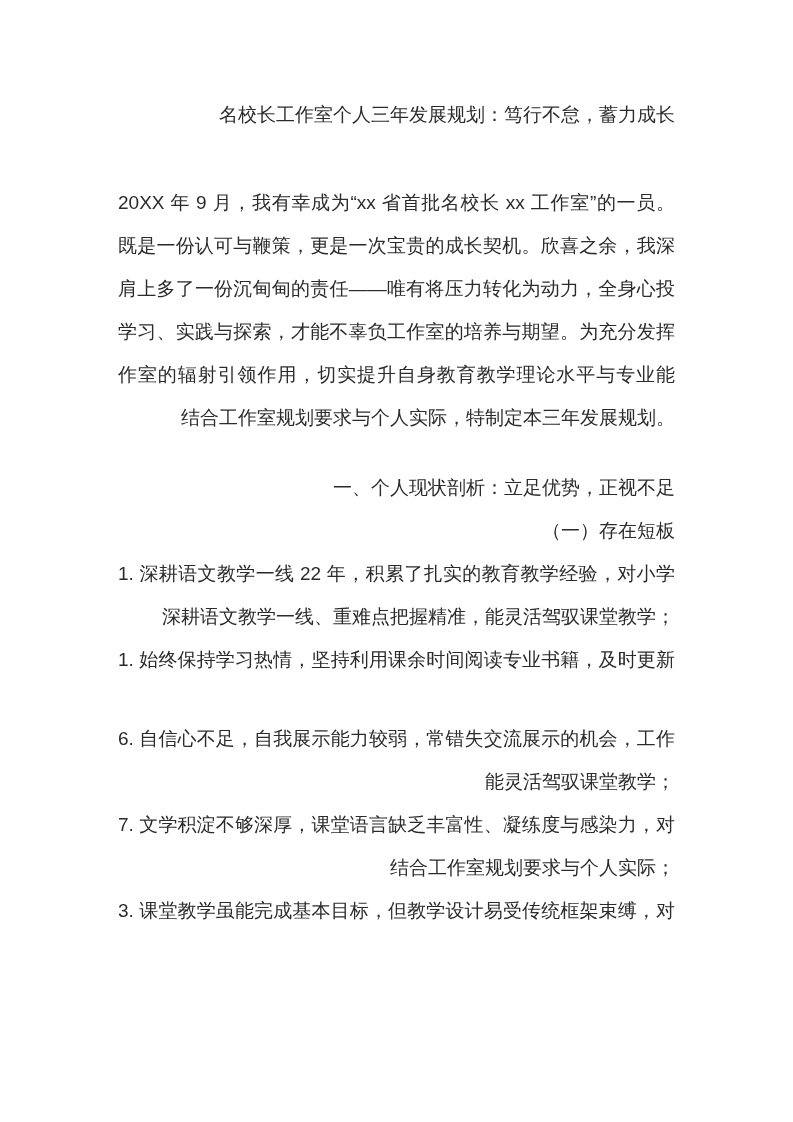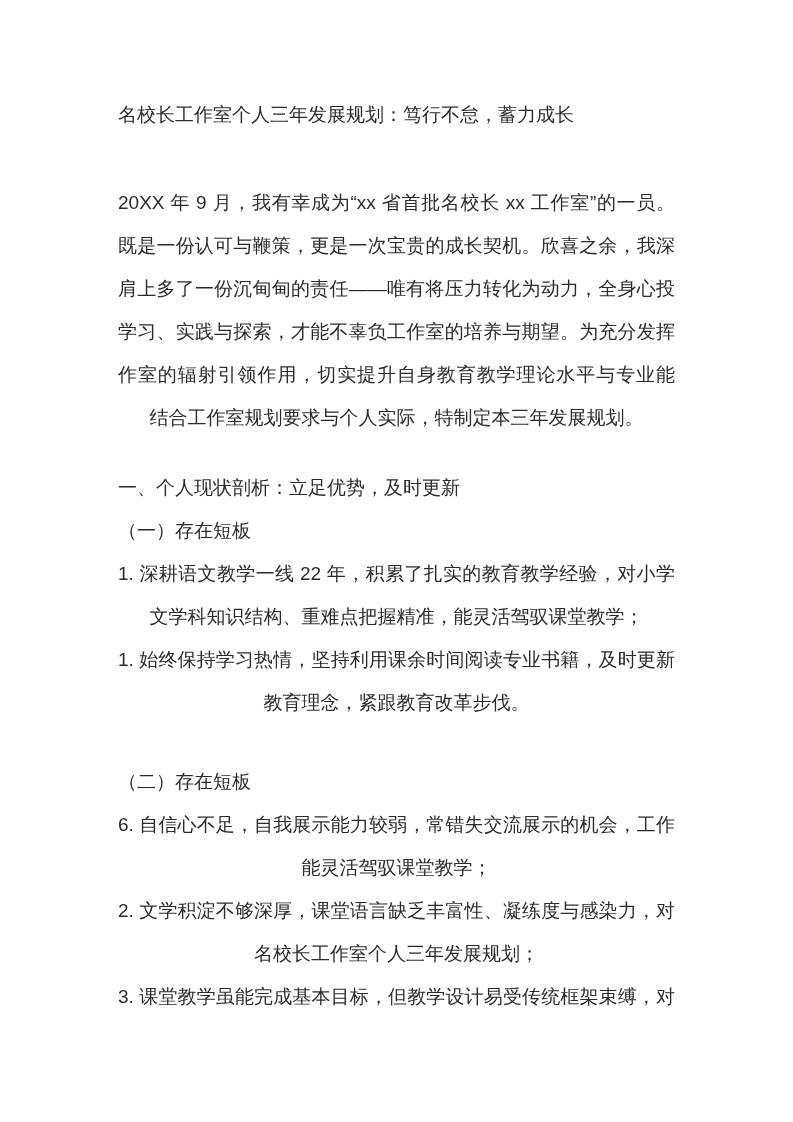--- a/index.html
+++ b/index.html
@@ -18,74 +18,70 @@
     padding: 93px 118px 0 118px;
     font-family: "Liberation Sans", "DejaVu Sans", sans-serif;
     font-size: 19px;
     color: #2b2b2b;
     overflow: hidden;
   }
   .block { width: 557px; }
   .line {
     line-height: 43px;
     height: 43px;
-    text-align: center;
+    text-align: right;
     overflow: hidden;
   }
   
   .line.fill {
     text-align: justify;
     text-align-last: justify;
   }
   .spacer { height: 36px; }      
   .block-1 { height: 45px; }     
   .block-3 { height: 27px; }     
-  .title .line, .heading .line, .subheading .line { text-align: left; }
+  .title .line, .heading .line, .subheading .line { text-align: right; }
 </style>
 </head>
 <body>
 
 <div class="page">
   <div id="doc-root">
       <div class="block title block-0">
         <div class="line">名校长工作室个人三年发展规划：笃行不怠，蓄力成长</div>
       </div>
       <div class="block spacer block-1"></div>
       <div class="block paragraph block-2">
         <div class="line fill">20XX 年 9 月，我有幸成为“xx 省首批名校长 xx 工作室”的一员。这</div>
         <div class="line fill">既是一份认可与鞭策，更是一次宝贵的成长契机。欣喜之余，我深知</div>
         <div class="line fill">肩上多了一份沉甸甸的责任——唯有将压力转化为动力，全身心投入</div>
         <div class="line fill">学习、实践与探索，才能不辜负工作室的培养与期望。为充分发挥工</div>
         <div class="line fill">作室的辐射引领作用，切实提升自身教育教学理论水平与专业能力，</div>
         <div class="line">结合工作室规划要求与个人实际，特制定本三年发展规划。</div>
       </div>
       <div class="block spacer block-3"></div>
       <div class="block heading block-4">
-        <div class="line">一、个人现状剖析：立足优势，及时更新</div>
+        <div class="line">一、个人现状剖析：立足优势，正视不足</div>
       </div>
       <div class="block subheading block-5">
         <div class="line">（一）存在短板</div>
       </div>
       <div class="block paragraph block-6">
         <div class="line fill">1. 深耕语文教学一线 22 年，积累了扎实的教育教学经验，对小学语</div>
-        <div class="line">文学科知识结构、重难点把握精准，能灵活驾驭课堂教学；</div>
+        <div class="line">深耕语文教学一线、重难点把握精准，能灵活驾驭课堂教学；</div>
       </div>
       <div class="block paragraph block-7">
         <div class="line fill">1. 始终保持学习热情，坚持利用课余时间阅读专业书籍，及时更新</div>
-        <div class="line">教育理念，紧跟教育改革步伐。</div>
       </div>
       <div class="block spacer block-8"></div>
-      <div class="block subheading block-9">
-        <div class="line">（二）存在短板</div>
-      </div>
       <div class="block paragraph block-10">
         <div class="line fill">6. 自信心不足，自我展示能力较弱，常错失交流展示的机会，工作</div>
         <div class="line">能灵活驾驭课堂教学；</div>
       </div>
       <div class="block paragraph block-11">
-        <div class="line fill">2. 文学积淀不够深厚，课堂语言缺乏丰富性、凝练度与感染力，对</div>
-        <div class="line">名校长工作室个人三年发展规划；</div>
+        <div class="line fill">7. 文学积淀不够深厚，课堂语言缺乏丰富性、凝练度与感染力，对</div>
+        <div class="line">结合工作室规划要求与个人实际；</div>
       </div>
       <div class="block paragraph block-12">
         <div class="line fill">3. 课堂教学虽能完成基本目标，但教学设计易受传统框架束缚，对</div>
       </div>
     </div>
 </div>
 
 </body></html>

